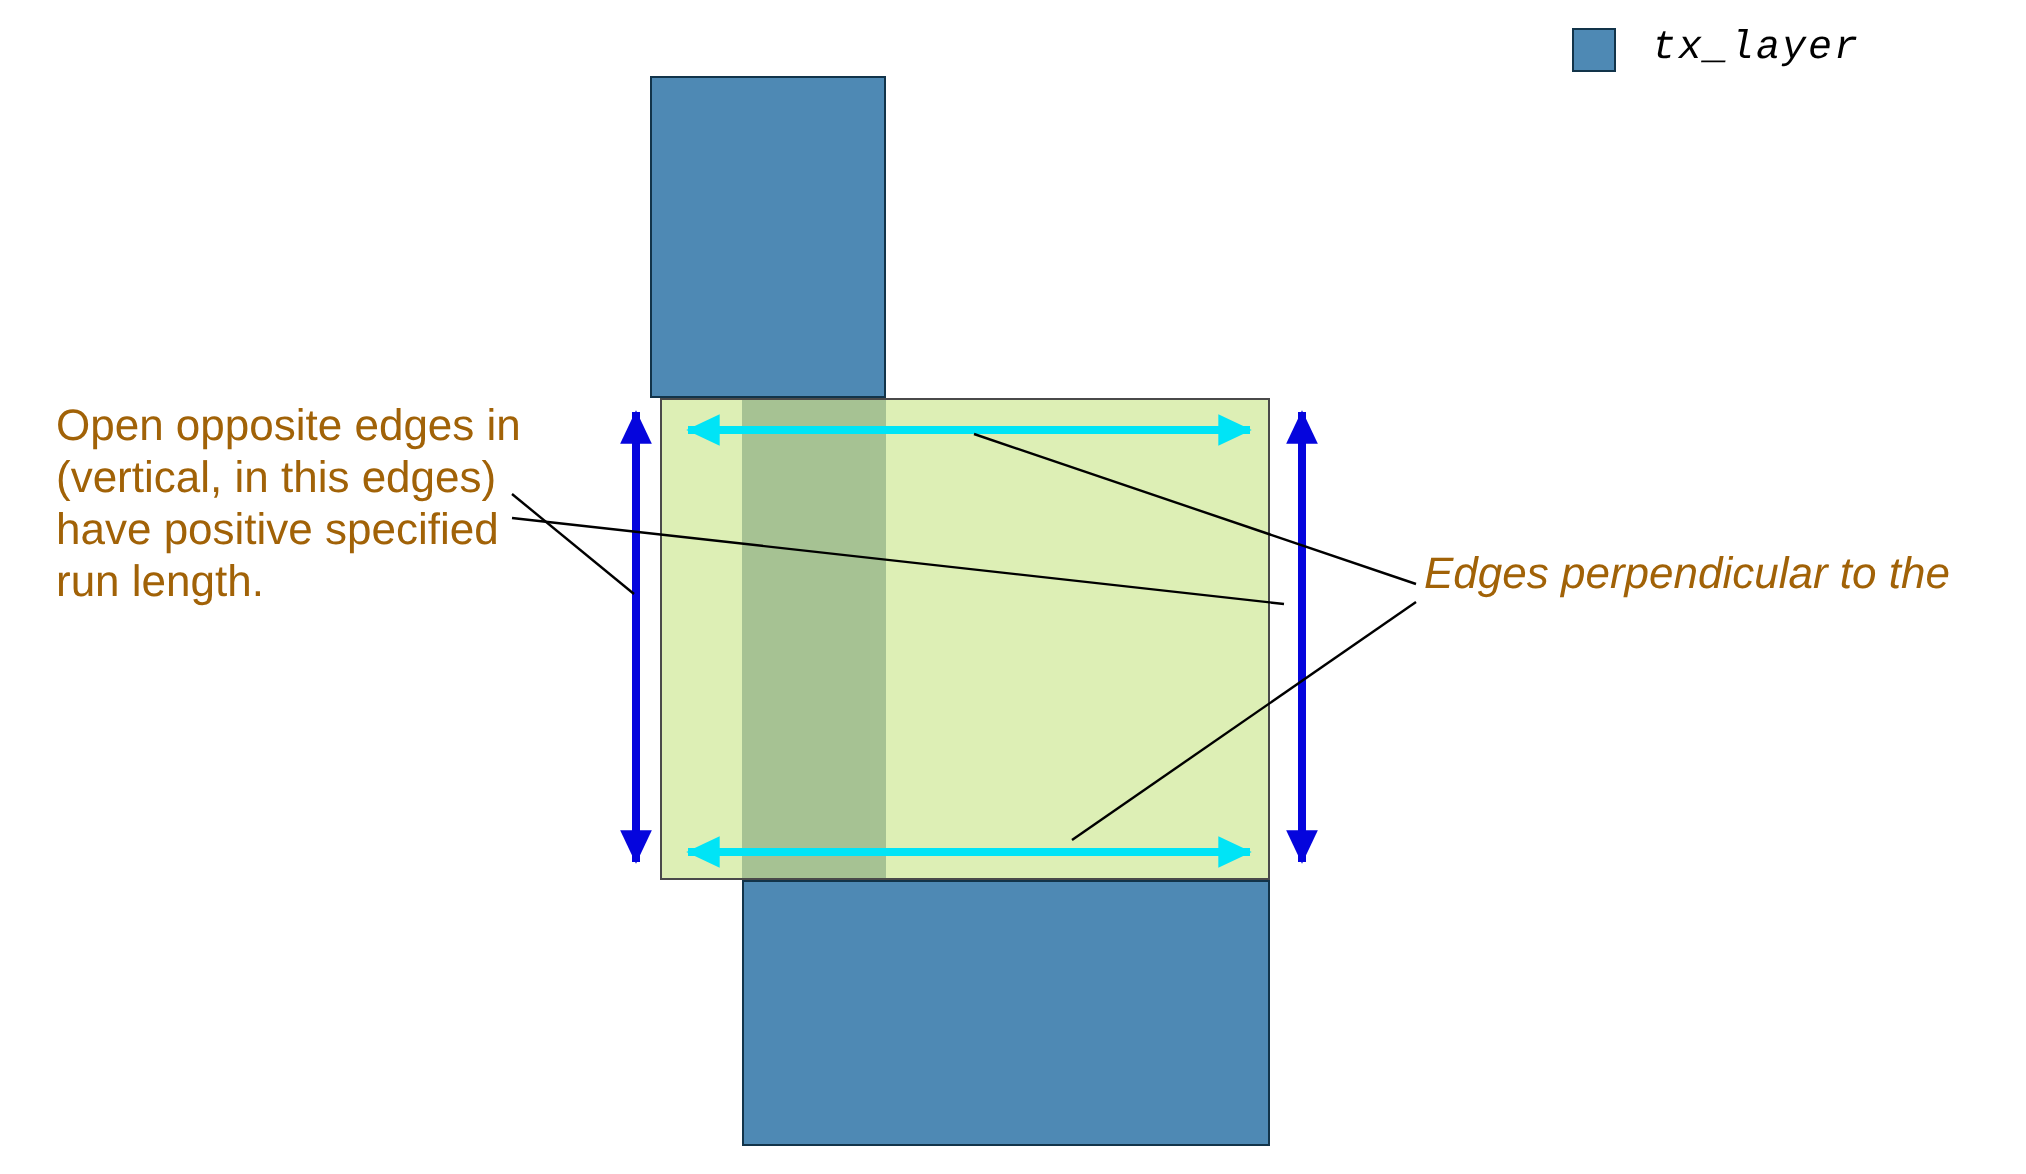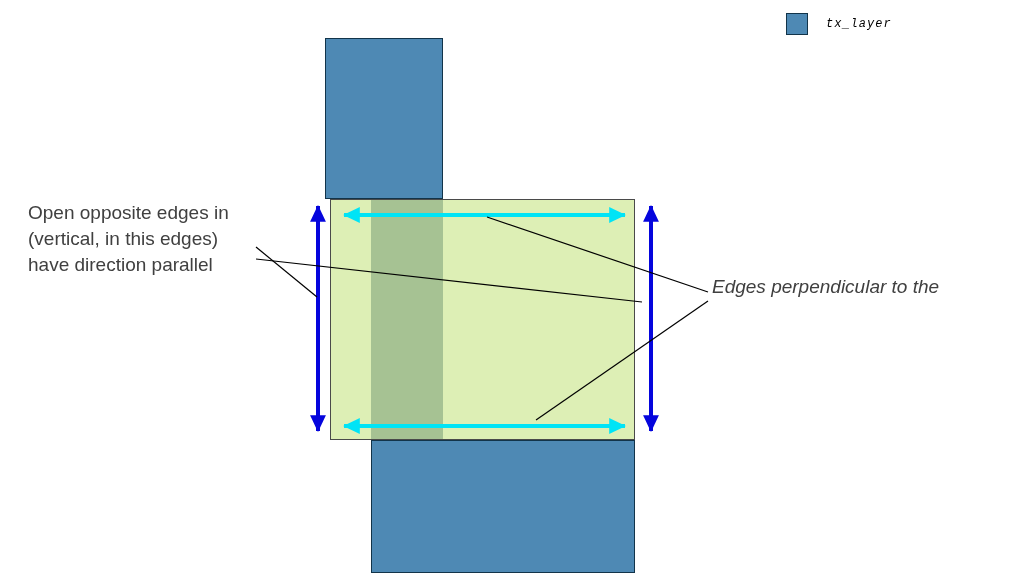--- a/index.html
+++ b/index.html
@@ -28,41 +28,41 @@
   .bottom-blue {
     left: 371px; top: 440px; width: 264px; height: 133px;
     background: #4e89b4; border: 1px solid #12344a;
   }
   .overlay {
     position: absolute; left: 0; top: 0;
     pointer-events: none;
   }
   .annot {
     position: absolute;
-    font-size: 19px;
+    font-size: 22px;
     line-height: 26px;
-    color: #404040;
+    color: #a16207;
   }
   .annot-left { left: 28px; top: 200px; width: 250px; }
   .annot-right { left: 712px; top: 274px; width: 280px; font-style: italic; }
   .legend {
     position: absolute; left: 786px; top: 13px;
     display: flex; align-items: center;
   }
   .swatch {
     width: 22px; height: 22px;
     background: #4e89b4; border: 1px solid #12344a;
     display: inline-block;
     box-sizing: border-box;
   }
   .legend-label {
     margin-left: 18px;
     font-family: "Liberation Mono", "DejaVu Sans Mono", monospace;
     font-style: italic;
-    font-size: 12px;
+    font-size: 20px;
     letter-spacing: 1px;
     text-align: right;
   }
 </style>
 </head>
 <body>
 
 <div class="canvas">
 
   <div class="rect top-blue"></div>
@@ -88,21 +88,22 @@
 
     <line x1="256" y1="247" x2="317" y2="297" stroke="#000000" stroke-width="1.2"></line>
     <line x1="256" y1="259" x2="642" y2="302" stroke="#000000" stroke-width="1.2"></line>
     <line x1="708" y1="292" x2="487" y2="217" stroke="#000000" stroke-width="1.2"></line>
     <line x1="708" y1="301" x2="536" y2="420" stroke="#000000" stroke-width="1.2"></line>
   </svg>
 
   <div class="annot annot-left">
     <div>Open opposite edges in</div>
     <div>(vertical, in this edges)</div>
-    <div>have direction parallel</div>
+    <div>have positive specified</div>
+    <div>run length.</div>
   </div>
 
   <div class="annot annot-right">
     <div>Edges perpendicular to the</div>
   </div>
 
   <div class="legend">
     <span class="swatch"></span>
     <span class="legend-label">tx_layer</span>
   </div>

